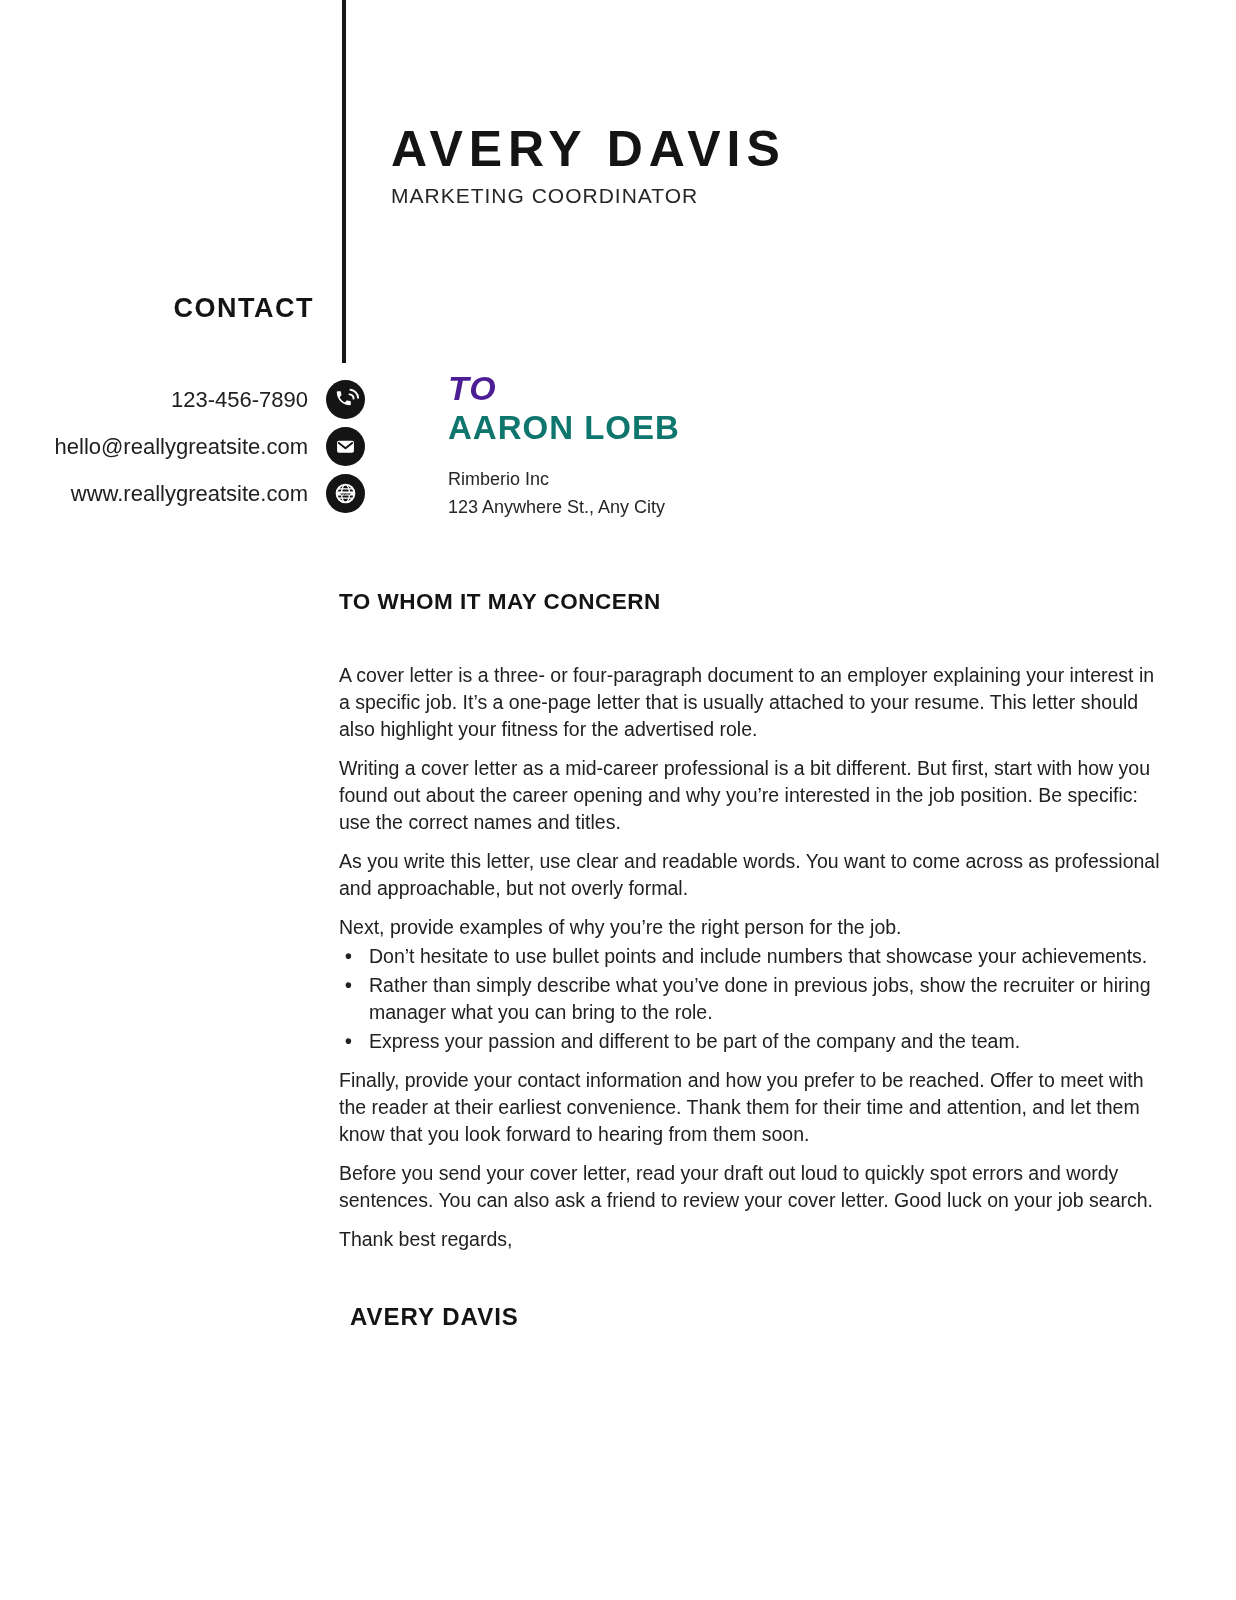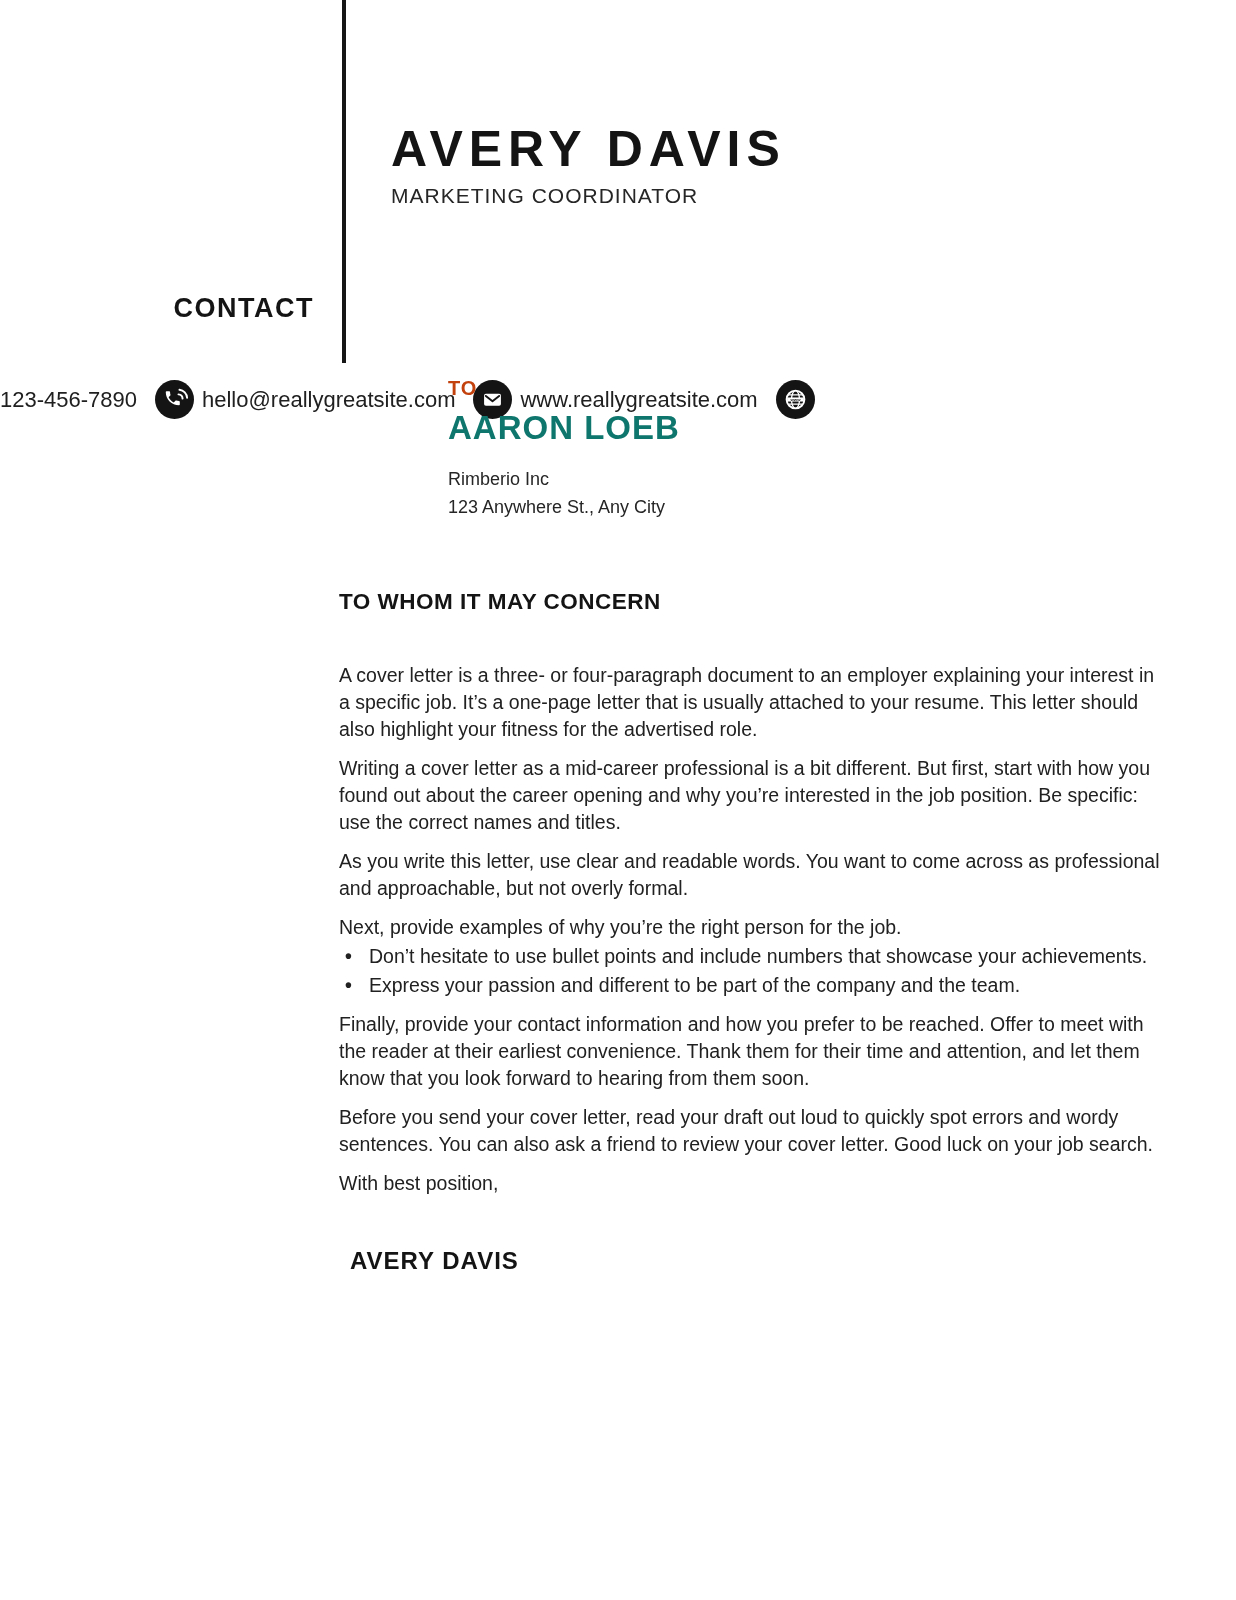--- a/index.html
+++ b/index.html
@@ -46,34 +46,34 @@
     font-weight: bold;
     letter-spacing: 1.5px;
     color: #141414;
   }
   .contact-list {
     position: absolute;
     top: 380px;
     left: 0;
     width: 365px;
     display: flex;
-    flex-direction: row;
+    flex-direction: column;
     gap: 8px;
   }
   .contact-row {
     display: flex;
     align-items: center;
     justify-content: flex-end;
     gap: 18px;
     height: 39px;
   }
   .contact-label { font-size: 22px; color: #202020; white-space: nowrap; }
   .contact-icon { width: 39px; height: 39px; flex: none; display: block; }
   .recipient { position: absolute; left: 448px; top: 373px; }
-  .to-label { font-size: 20px; font-weight: bold; letter-spacing: 1px; color: #c2410c; line-height: 30px; }
+  .to-label { font-size: 34px; font-weight: bold; letter-spacing: 1px; color: #4c1d95; line-height: 30px; font-style: italic; }
   .recipient-name { font-size: 33px; font-weight: bold; letter-spacing: 1px; color: #0f766e; line-height: 30px; margin-top: 10px; }
   .recipient-address { margin-top: 22px; font-size: 18px; line-height: 28px; color: #262626; }
   .letter {
     position: absolute;
     left: 339px;
     top: 588px;
     width: 824px;
     font-size: 19.5px;
     line-height: 27px;
     color: #212121;
@@ -170,23 +170,24 @@
   <section class="letter">
     <h2 class="salutation">TO WHOM IT MAY CONCERN</h2>
 
     <p class="para first">A cover letter is a three- or four-paragraph document to an employer explaining your interest in a specific job. It’s a one-page letter that is usually attached to your resume. This letter should also highlight your fitness for the advertised role.</p>
     <p class="para">Writing a cover letter as a mid-career professional is a bit different. But first, start with how you found out about the career opening and why you’re interested in the job position. Be specific: use the correct names and titles.</p>
     <p class="para">As you write this letter, use clear and readable words. You want to come across as professional and approachable, but not overly formal.</p>
 
     <p class="para intro">Next, provide examples of why you’re the right person for the job.</p>
     <ul class="bullets">
       <li>Don’t hesitate to use bullet points and include numbers that showcase your achievements.</li>
+      <li>Rather than simply describe what you’ve done in previous jobs, show the recruiter or hiring manager what you can bring to the role.</li>
       <li>Express your passion and different to be part of the company and the team.</li>
     </ul>
 
     <p class="para">Finally, provide your contact information and how you prefer to be reached. Offer to meet with the reader at their earliest convenience. Thank them for their time and attention, and let them know that you look forward to hearing from them soon.</p>
     <p class="para">Before you send your cover letter, read your draft out loud to quickly spot errors and wordy sentences. You can also ask a friend to review your cover letter. Good luck on your job search.</p>
 
-    <p class="para signoff">With best position,</p>
+    <p class="para signoff">Thank best regards,</p>
     <div class="signature">AVERY DAVIS</div>
   </section>
 
 </div>
 
 </body></html>

